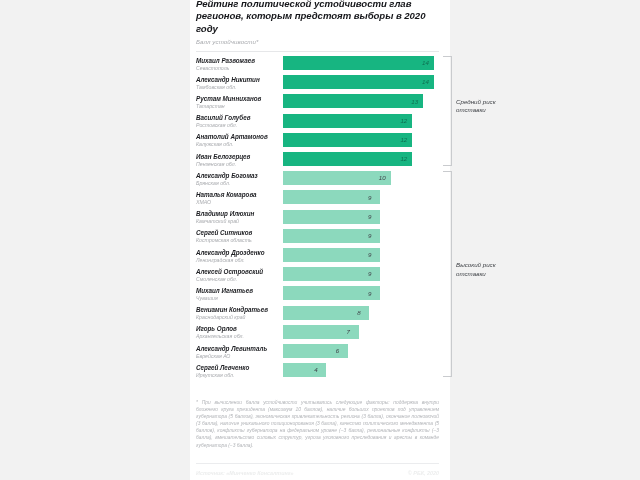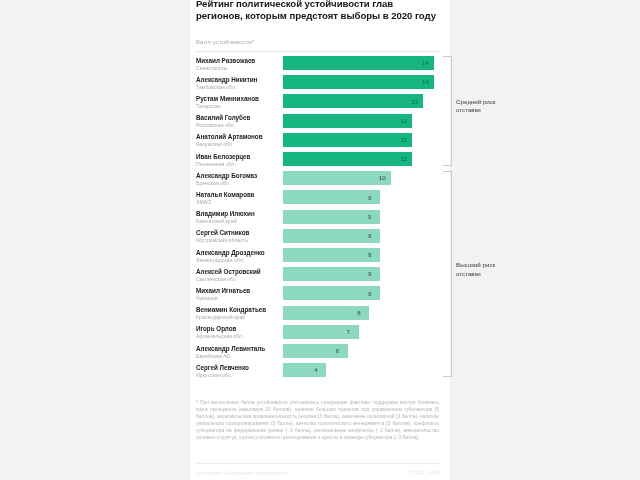--- a/index.html
+++ b/index.html
@@ -14,20 +14,21 @@
     font-family: "Liberation Sans", sans-serif;
     position: relative;
   }
 
   #page {
     position: absolute;
     left: 0; top: 0;
     width: 640px;
     height: 480px;
     background: #ffffff;
+    font-style: italic;
   }
 
   
   .band-left, .band-right {
     position: absolute;
     top: 0;
     width: 190px;
     height: 480px;
     background: #f2f2f2;
   }

